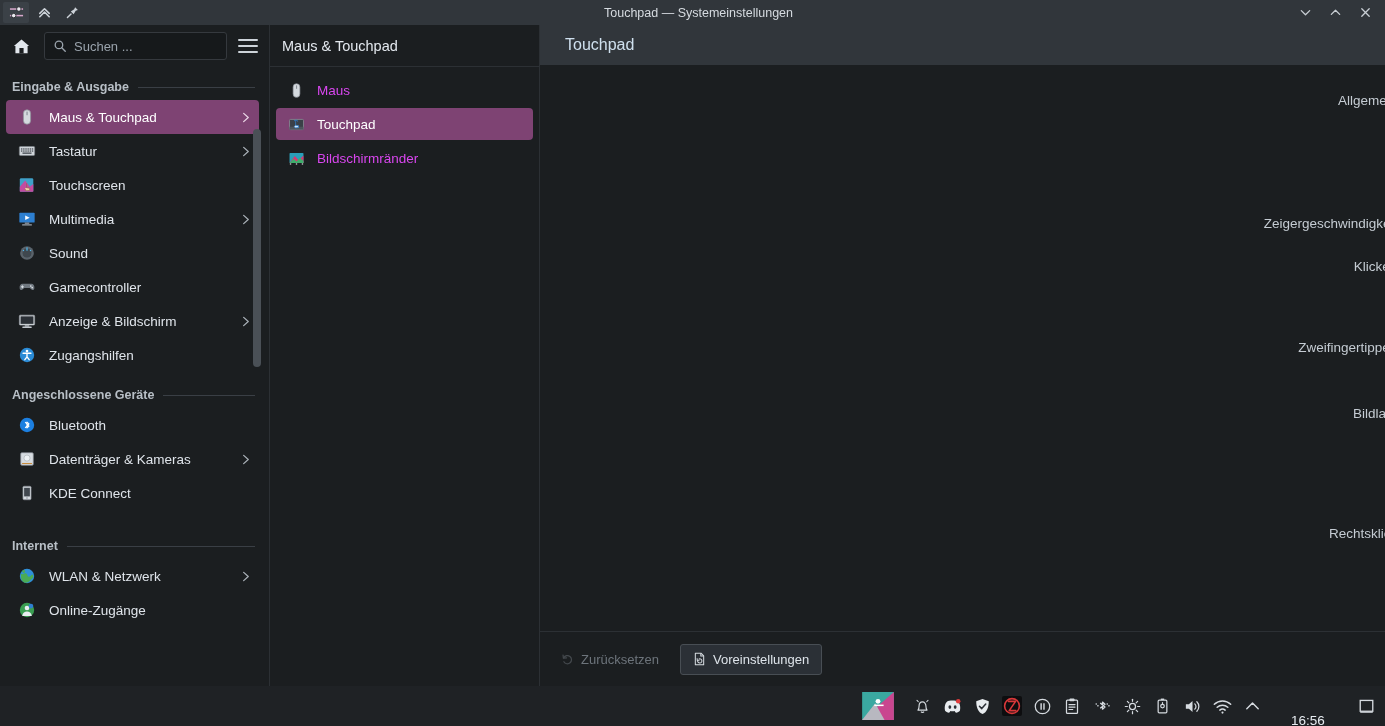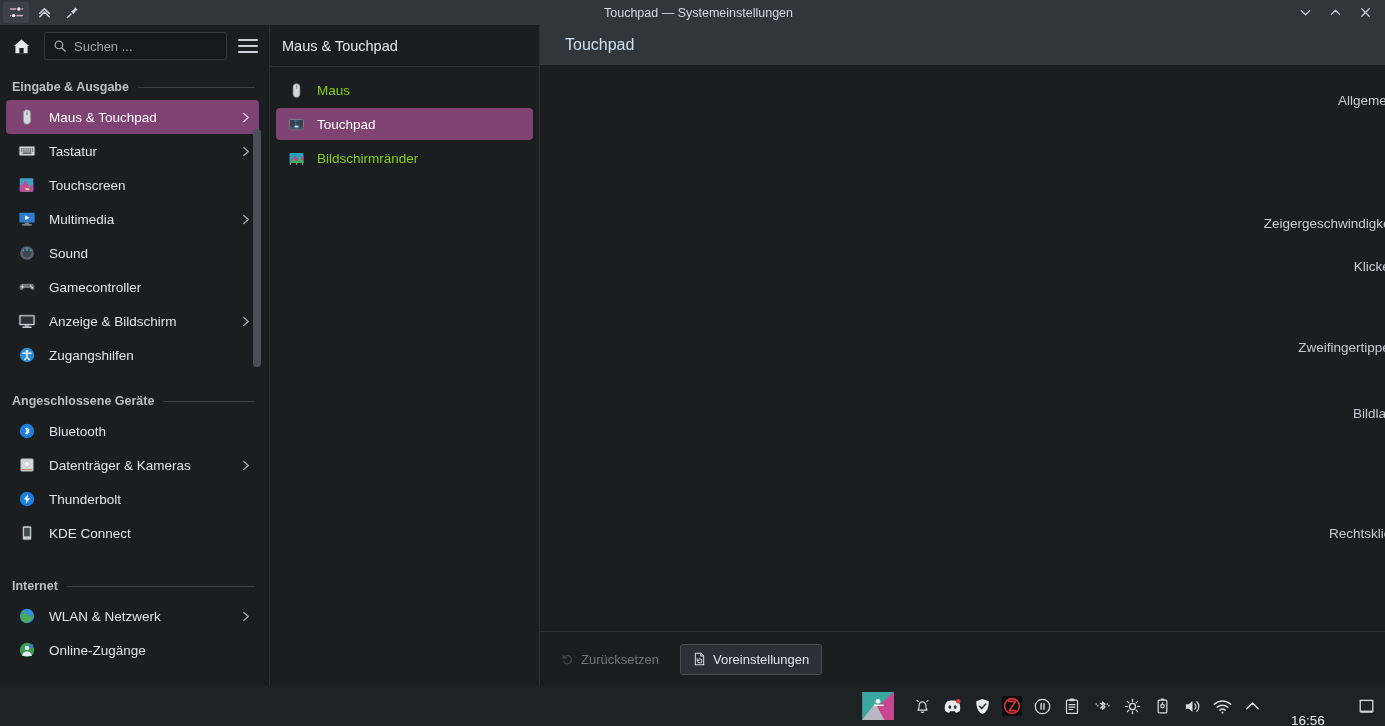--- a/index.html
+++ b/index.html
@@ -135,21 +135,21 @@
   #mid-list { padding: 7px 0 0 0; flex: 1 1 auto; }
   .mid-item {
     height: 32px;
     margin: 0 6px 2px 6px;
     border-radius: 4px;
     display: flex; align-items: center;
     padding-left: 10px; gap: 11px;
   }
   .mid-item.selected { background: #7e4373; }
   .mid-item .it-icon { width: 20px; height: 20px; flex: 0 0 20px; display: flex; align-items: center; justify-content: center; }
-  .mid-item .it-label { font-size: 13.5px; color: #84cc16; }
+  .mid-item .it-label { font-size: 13.5px; color: #d946ef; }
   .mid-item.selected .it-label { color: #ffffff; }
 
   
   #mainpane {
     flex: 1 1 auto;
     display: flex; flex-direction: column;
     background: #1b1e20;
   }
   #main-header {
     height: 40px; flex: 0 0 40px;
@@ -433,21 +433,21 @@
         <span class="it-icon">
           <svg width="18" height="18" viewBox="0 0 20 20">
               <circle cx="10" cy="10" r="8" fill="#2a8bd6"></circle>
               <circle cx="10" cy="5.6" r="1.5" fill="#ffffff"></circle>
               <path d="M5.6 8 L14.4 8 M10 8 L10 12 M10 12 L7.6 15.2 M10 12 L12.4 15.2" stroke="#ffffff" stroke-width="1.5" stroke-linecap="round" fill="none"></path>
             </svg>
         </span>
         <span class="it-label">Zugangshilfen</span>
       </div>
 
-      <div class="sb-group" style="margin-top:15px">
+      <div class="sb-group" style="margin-top:9px">
         <span class="g-label">Angeschlossene Geräte</span>
         <span class="g-line"></span>
       </div>
 
       <div class="sb-item">
         <span class="it-icon">
           <svg width="18" height="18" viewBox="0 0 20 20">
               <circle cx="10" cy="10" r="8" fill="#1c7fe0"></circle>
               <path d="M8 6.8 L12.2 11.2 L10 13.2 L10 6.8 L12.2 8.8 L8 13.2" stroke="#ffffff" stroke-width="1.3" fill="none" stroke-linejoin="round"></path>
             </svg>
@@ -464,29 +464,20 @@
             </svg>
         </span>
         <span class="it-label">Datenträger &amp; Kameras</span>
         <span class="chev">
           <svg width="11" height="13" viewBox="0 0 12 14">
               <path d="M4 2.5 L9 7 L4 11.5" stroke="currentColor" stroke-width="1.4" fill="none" stroke-linecap="round" stroke-linejoin="round"></path>
             </svg>
         </span>
       </div>
 
-      <div class="sb-item">
-        <span class="it-icon">
-          <svg width="18" height="18" viewBox="0 0 20 20">
-              <circle cx="10" cy="10" r="8" fill="#1c7fe0"></circle>
-              <path d="M11.2 4.4 L6.6 10.6 L9.4 10.6 L8.6 15.6 L13.4 9.2 L10.5 9.2 Z" fill="#ffffff"></path>
-            </svg>
-        </span>
-        <span class="it-label">Thunderbolt</span>
-      </div>
 
       <div class="sb-item">
         <span class="it-icon">
           <svg width="18" height="18" viewBox="0 0 20 20">
               <rect x="5.5" y="2.5" width="9" height="15" rx="1.2" fill="#d7dce1" stroke="#83898f" stroke-width="0.8"></rect>
               <rect x="6.8" y="4.2" width="6.4" height="9.6" fill="#41484f"></rect>
               <circle cx="10" cy="15.6" r="0.9" fill="#8b9198"></circle>
             </svg>
         </span>
         <span class="it-label">KDE Connect</span>

